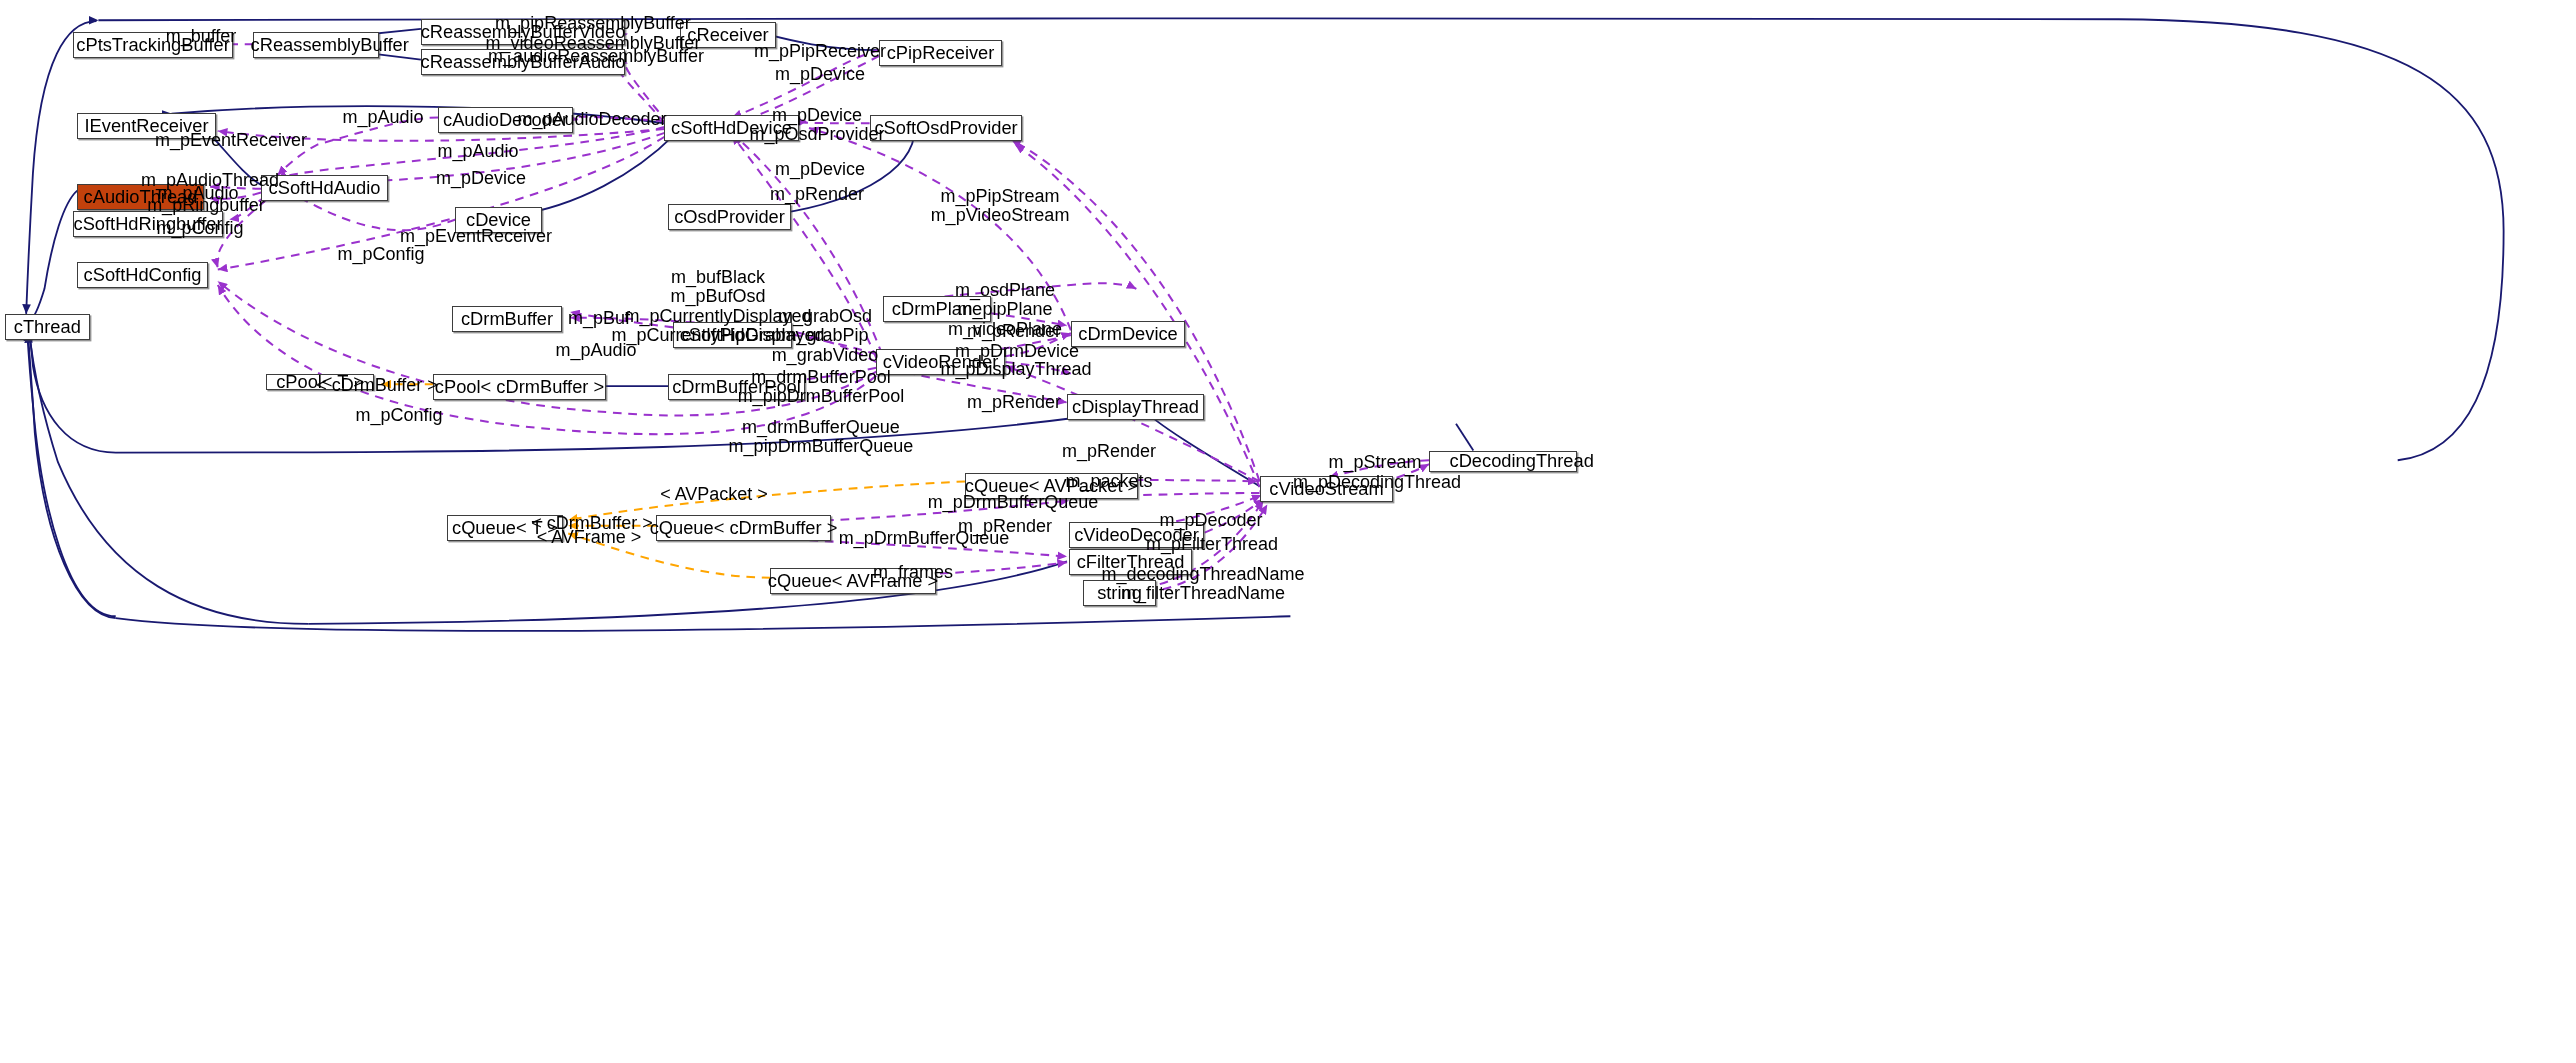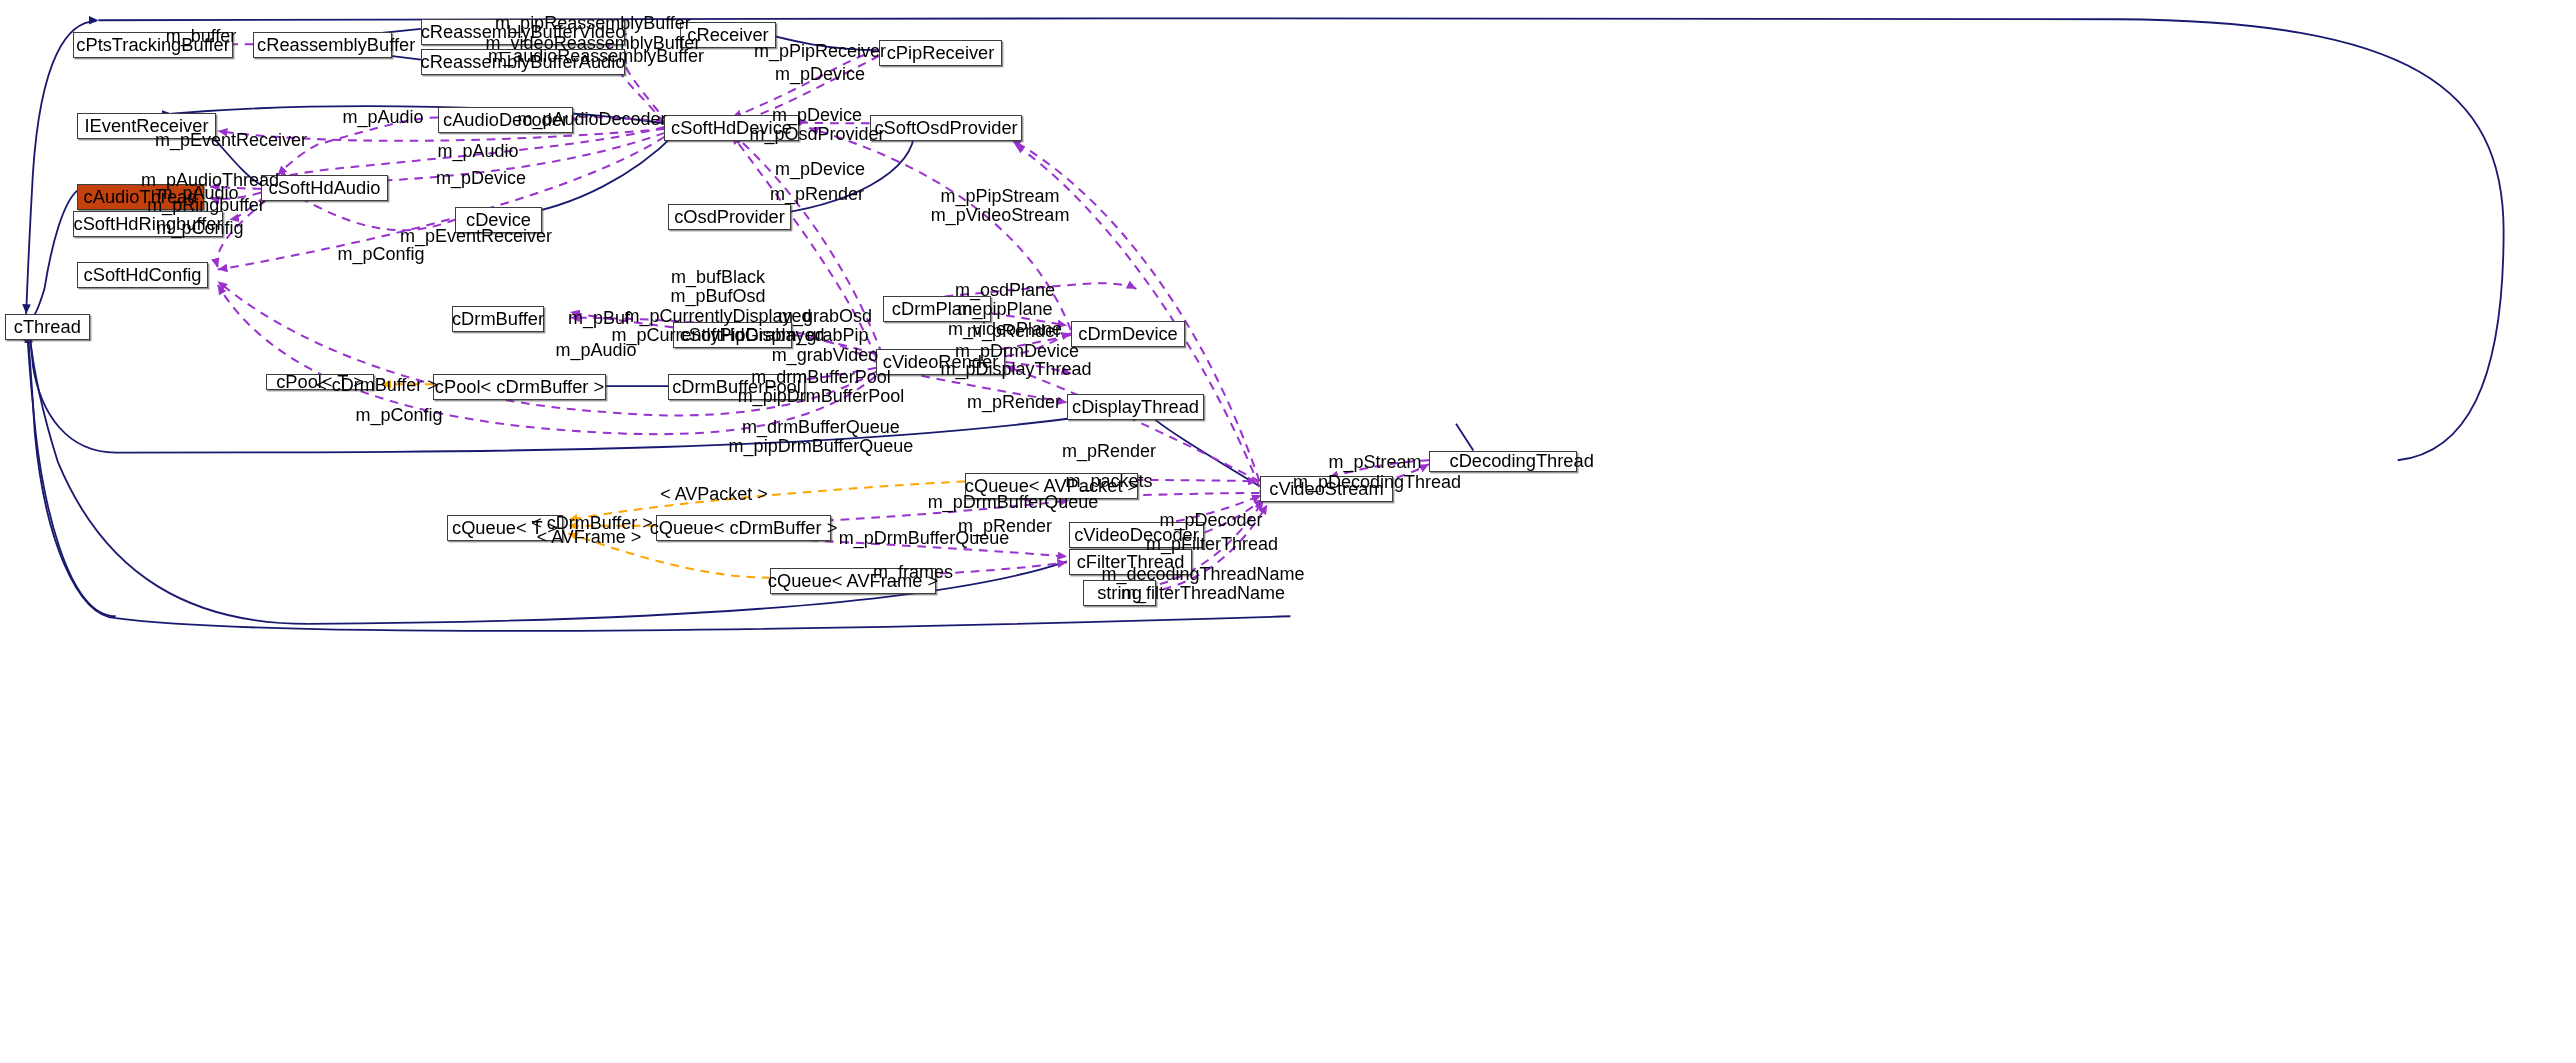--- a/index.html
+++ b/index.html
@@ -156,36 +156,36 @@
       <path d="M 450,399 L 396,399"></path>
       <path d="M 1002,500 C 900,505 700,520 590,540"></path>
       <path d="M 681,546 L 590,546"></path>
       <path d="M 800,600 C 720,600 640,570 590,554"></path>
     </g>
   </svg>
 
   <div id="nodes-layer">
       <div class="node" style="left: 4.8px; top: 314px; width: 85px; height: 26px;">cThread</div>
       <div class="node" style="left: 73px; top: 32px; width: 160px; height: 26px;">cPtsTrackingBuffer</div>
-      <div class="node" style="left: 253px; top: 32px; width: 139px; height: 26px; padding-left: 36px;">cReassemblyBuffer</div>
+      <div class="node" style="left: 253px; top: 32px; width: 126px; height: 26px; padding-left: 36px;">cReassemblyBuffer</div>
       <div class="node" style="left: 421px; top: 19px; width: 204px; height: 26px;">cReassemblyBufferVideo</div>
       <div class="node" style="left: 421px; top: 49px; width: 204px; height: 26px;">cReassemblyBufferAudio</div>
       <div class="node" style="left: 680px; top: 22px; width: 96px; height: 26px;">cReceiver</div>
       <div class="node" style="left: 879px; top: 40px; width: 123px; height: 26px;">cPipReceiver</div>
       <div class="node" style="left: 77px; top: 113px; width: 139px; height: 26px;">IEventReceiver</div>
       <div class="node" style="left: 438px; top: 107px; width: 135px; height: 26px;">cAudioDecoder</div>
       <div class="node" style="left: 664px; top: 115px; width: 135px; height: 26px;">cSoftHdDevice</div>
       <div class="node" style="left: 870px; top: 115px; width: 152px; height: 26px;">cSoftOsdProvider</div>
       <div class="node current" style="left: 77px; top: 184px; width: 127px; height: 26px;">cAudioThread</div>
       <div class="node" style="left: 261px; top: 175px; width: 127px; height: 26px;">cSoftHdAudio</div>
       <div class="node" style="left: 73px; top: 211px; width: 150px; height: 26px;">cSoftHdRingbuffer</div>
       <div class="node" style="left: 455px; top: 207px; width: 87px; height: 26px;">cDevice</div>
       <div class="node" style="left: 668px; top: 204px; width: 123px; height: 26px;">cOsdProvider</div>
       <div class="node" style="left: 77px; top: 262px; width: 131px; height: 26px;">cSoftHdConfig</div>
-      <div class="node" style="left: 452px; top: 306px; width: 92px; height: 26px;">cDrmBuffer</div>
+      <div class="node" style="left: 452px; top: 306px; width: 110px; height: 26px;">cDrmBuffer</div>
       <div class="node" style="left: 883px; top: 296px; width: 108px; height: 26px;">cDrmPlane</div>
       <div class="node" style="left: 1071px; top: 321px; width: 114px; height: 26px;">cDrmDevice</div>
       <div class="node" style="left: 673px; top: 322px; width: 119px; height: 26px;">cSoftHdGrab</div>
       <div class="node" style="left: 876px; top: 349px; width: 129px; height: 26px;">cVideoRender</div>
       <div class="node" style="left: 266px; top: 374px; width: 108px; height: 16px;">cPool&lt; T &gt;</div>
       <div class="node" style="left: 433px; top: 374px; width: 173px; height: 26px;">cPool&lt; cDrmBuffer &gt;</div>
       <div class="node" style="left: 668px; top: 374px; width: 137px; height: 26px;">cDrmBufferPool</div>
       <div class="node" style="left: 1067px; top: 394px; width: 137px; height: 26px;">cDisplayThread</div>
       <div class="node" style="left: 1260px; top: 476px; width: 133px; height: 26px;">cVideoStream</div>
       <div class="node" style="left: 1429px; top: 451px; width: 148px; height: 21px; padding-left: 46px;">cDecodingThread</div>

